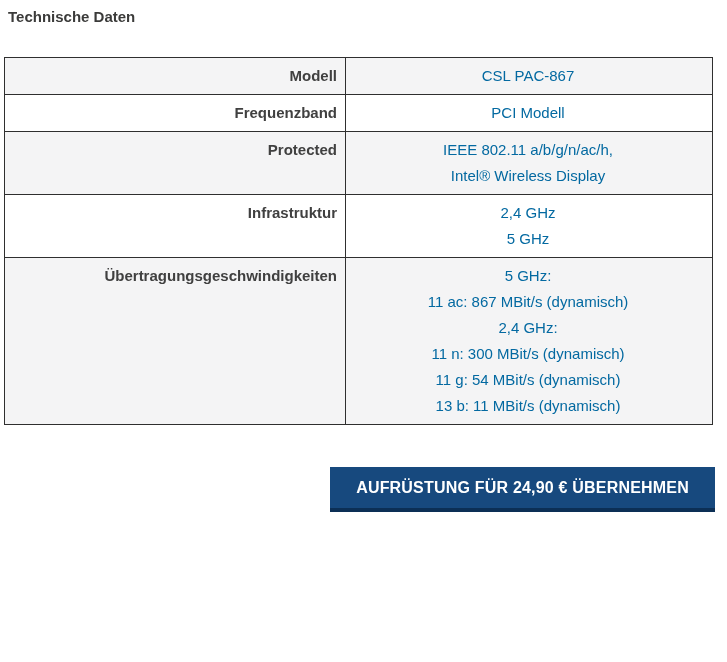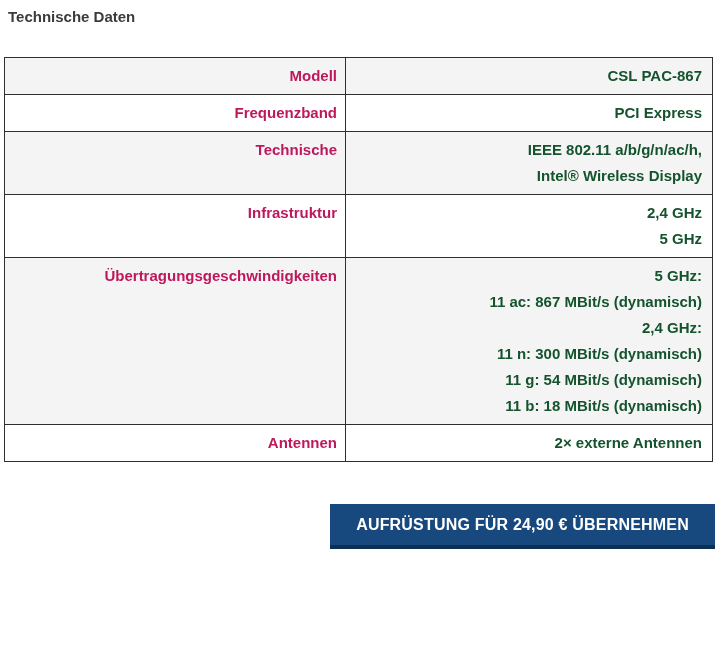--- a/index.html
+++ b/index.html
@@ -36,27 +36,27 @@
   .spec-table th,
   .spec-table td {
     border: 1px solid var(--border, #2f2f2f);
     vertical-align: top;
     line-height: 26px;
     font-size: 15px;
   }
   .spec-table th {
     text-align: right;
     font-weight: 700;
-    color: #be185d;
+    color: #404040;
     padding: 5px 8px 5px 10px;
   }
   .spec-table td {
-    text-align: right;
-    font-weight: 700;
-    color: #14532d;
+    text-align: center;
+    font-weight: 400;
+    color: #0369a1;
     padding: 5px 10px 5px 8px;
     white-space: pre-line;
   }
   .spec-table tr:nth-child(odd) { background: var(--row-stripe, #f4f4f5); }
   .spec-table tr:nth-child(even) { background: #ffffff; }
   .button-row {
     display: flex;
     justify-content: flex-end;
     margin: 42px 12px 0 0;
   }
@@ -87,44 +87,40 @@
       <col class="col-label">
       <col class="col-value">
     </colgroup>
     <tbody>
       <tr>
         <th>Modell</th>
         <td>CSL PAC-867</td>
       </tr>
       <tr>
         <th>Frequenzband</th>
-        <td>PCI Express</td>
+        <td>PCI Modell</td>
       </tr>
       <tr>
-        <th>Technische</th>
+        <th>Protected</th>
         <td>IEEE 802.11 a/b/g/n/ac/h,
 Intel® Wireless Display</td>
       </tr>
       <tr>
         <th>Infrastruktur</th>
         <td>2,4 GHz
 5 GHz</td>
       </tr>
       <tr>
         <th>Übertragungsgeschwindigkeiten</th>
         <td>5 GHz:
 11 ac: 867 MBit/s (dynamisch)
 2,4 GHz:
 11 n: 300 MBit/s (dynamisch)
 11 g: 54 MBit/s (dynamisch)
-11 b: 18 MBit/s (dynamisch)</td>
-      </tr>
-      <tr>
-        <th>Antennen</th>
-        <td>2× externe Antennen</td>
+13 b: 11 MBit/s (dynamisch)</td>
       </tr>
     </tbody>
   </table>
 
   <div class="button-row">
     <button class="upgrade-button">AUFRÜSTUNG FÜR 24,90 € ÜBERNEHMEN</button>
   </div>
 
 </div>
 

